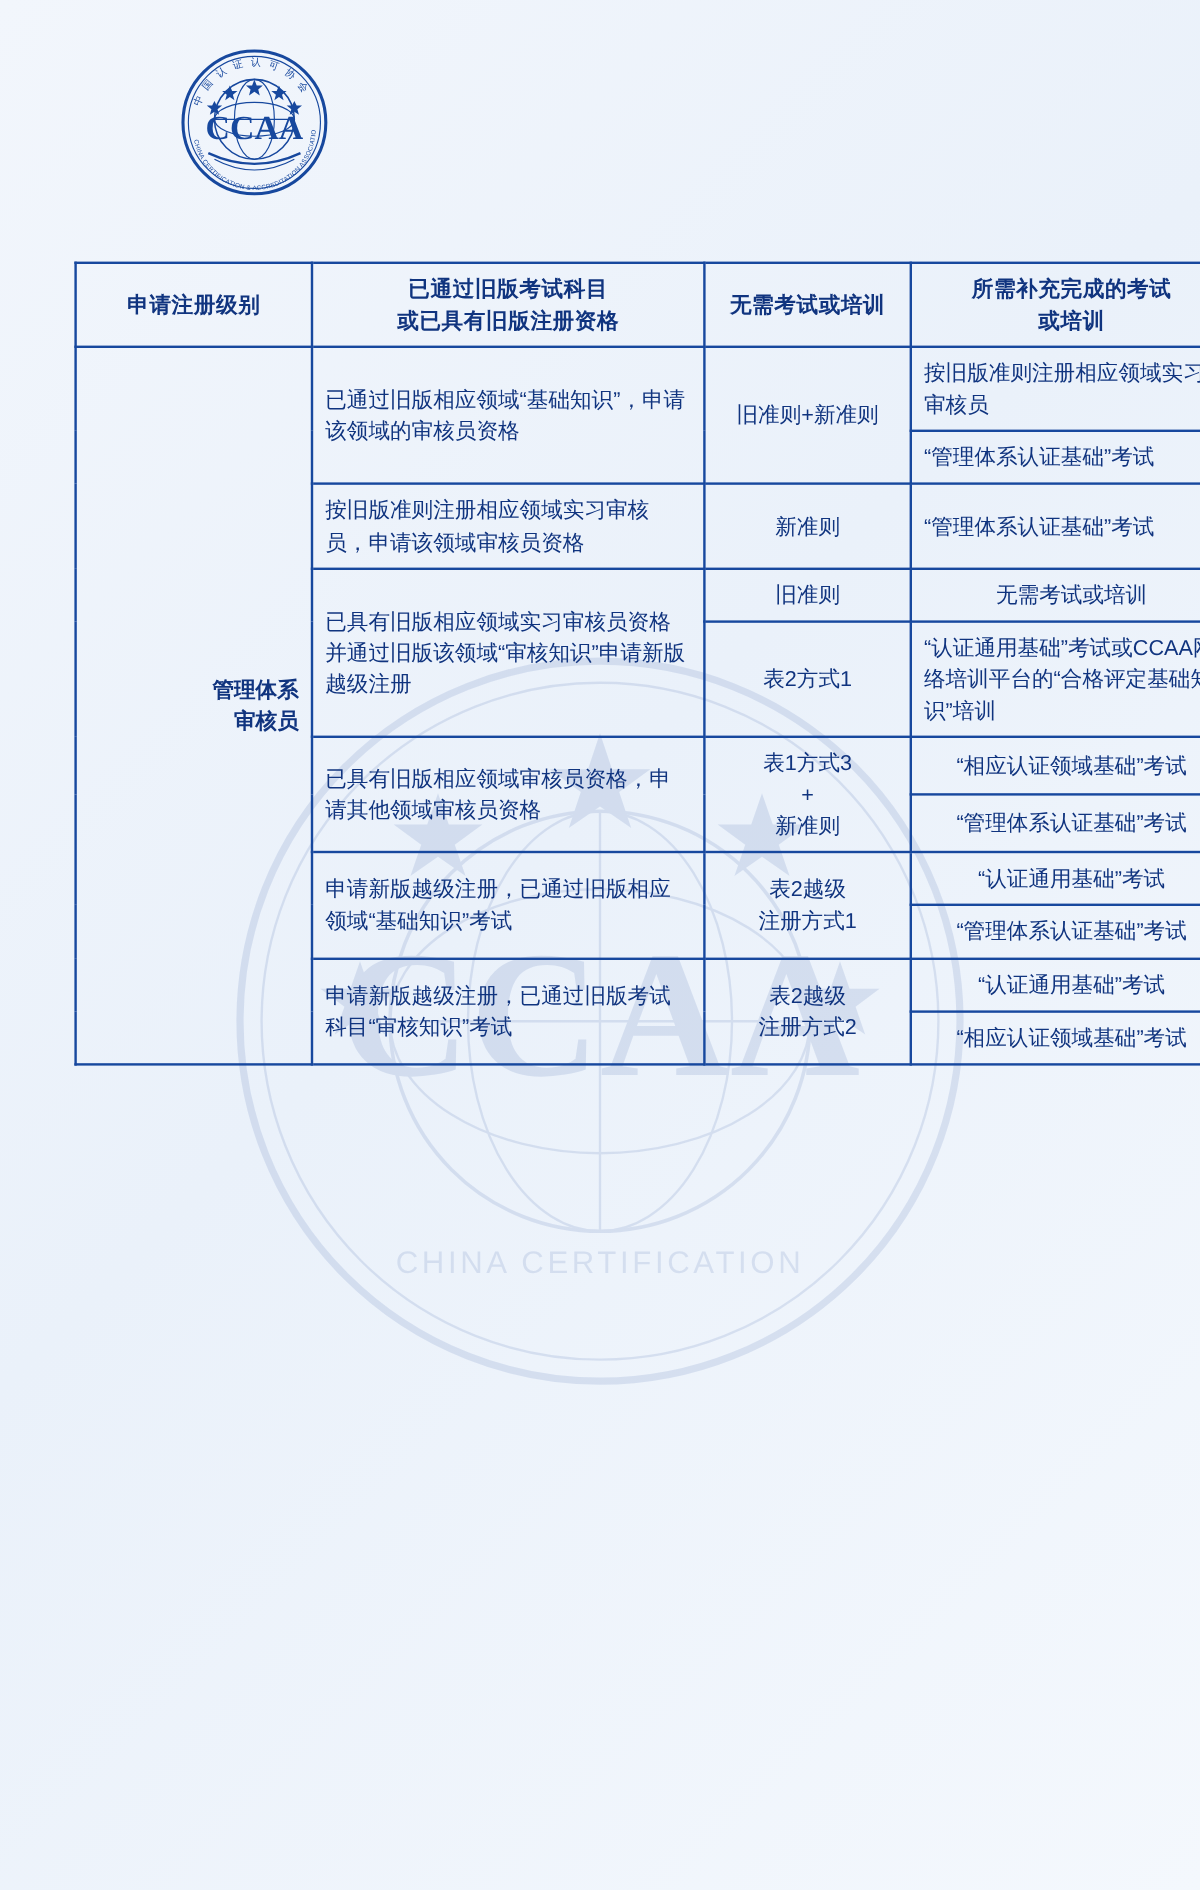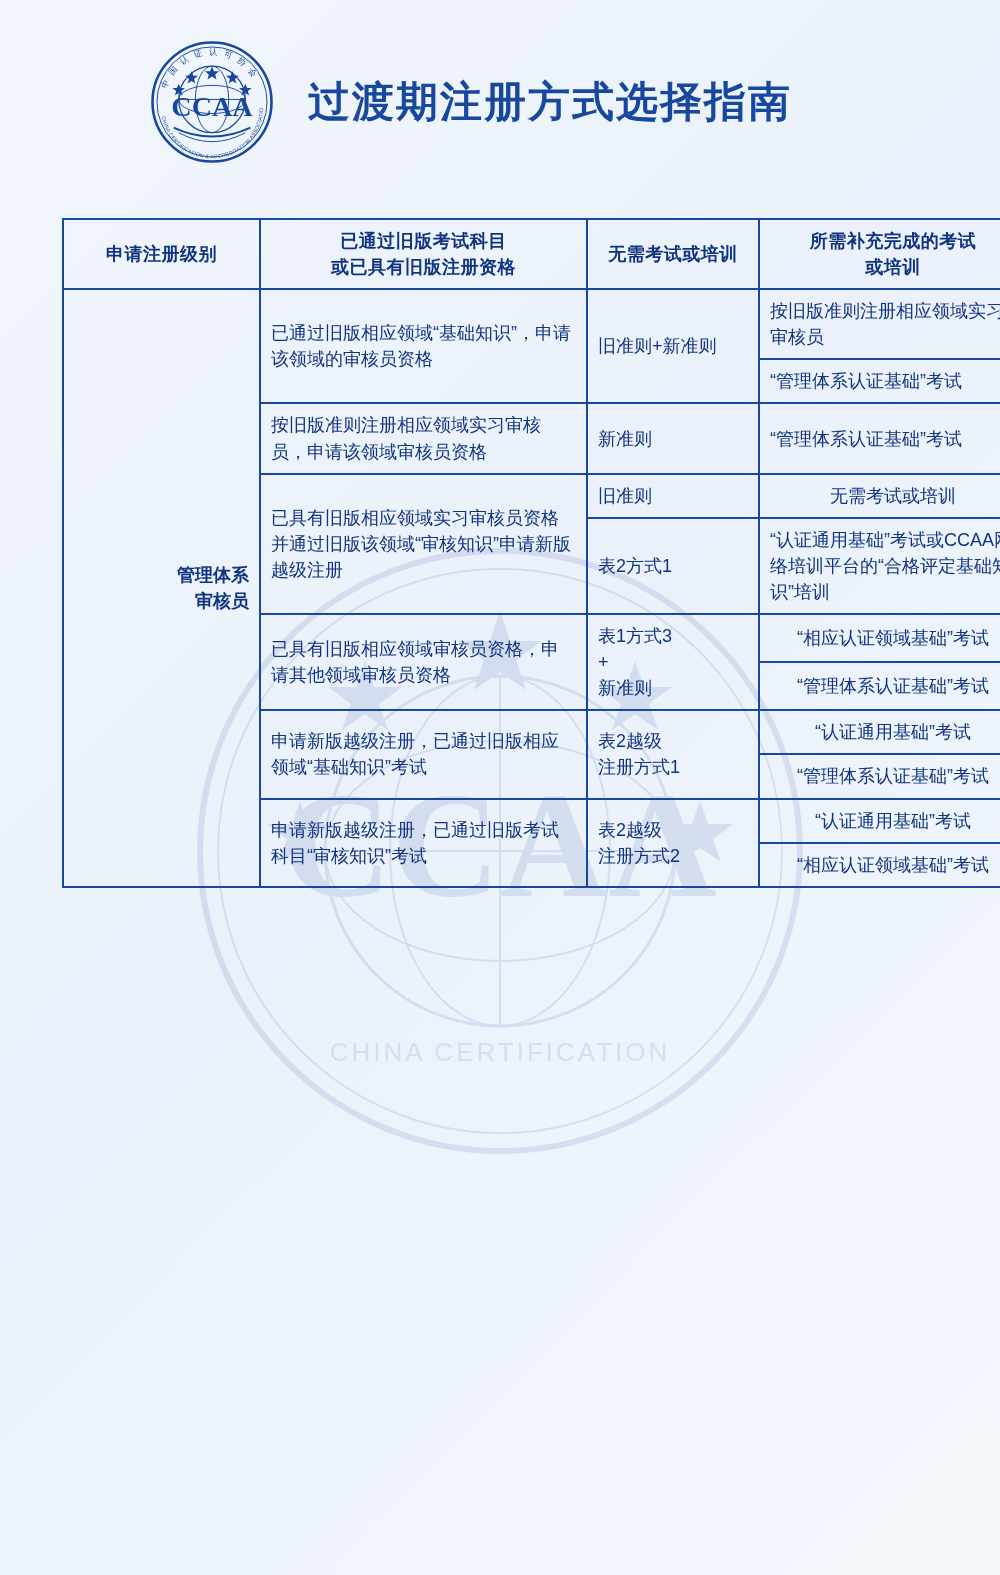--- a/index.html
+++ b/index.html
@@ -90,21 +90,21 @@
     font-weight: bold;
     line-height: 1.6;
     color: #10347f;
   }
   td.passed-cell {
     text-align: left;
     font-size: 19px;
     padding: 14px 14px;
   }
   td.method-cell {
-    text-align: left;
+    text-align: center;
     font-size: 19px;
     line-height: 1.5;
     margin-top: 45px;
   }
   td.extra-cell {
     text-align: left;
     font-size: 19px;
     padding: 14px 12px;
   }
   td.extra-cell.center {
@@ -160,21 +160,20 @@
     <path d="M48 148 Q100 176 152 148" fill="none" stroke="#17489e" stroke-width="1.5"></path>
     <path id="arcTop" d="M26 100 A74 74 0 0 1 174 100" fill="none"></path>
     <text font-family="Liberation Sans, sans-serif" font-size="13" fill="#17489e" letter-spacing="3">
       <textPath href="#arcTop" startOffset="9%">中 国 认 证 认 可 协 会</textPath>
     </text>
     <path id="arcBot" d="M20 108 A80 80 0 0 0 180 108" fill="none"></path>
     <text font-family="Liberation Sans, sans-serif" font-size="8.2" fill="#17489e" letter-spacing="0.4">
       <textPath href="#arcBot" startOffset="6%">CHINA CERTIFICATION &amp; ACCREDITATION ASSOCIATION</textPath>
     </text>
   </svg>
-  <div class="doc-title">过渡期注册方式选择指南</div>
 </div>
 
 <div class="table-wrap">
   <table class="guide">
     <thead>
       <tr>
         <th class="col-level">
           <div>申请注册级别</div>
         </th>
         <th class="col-passed">

